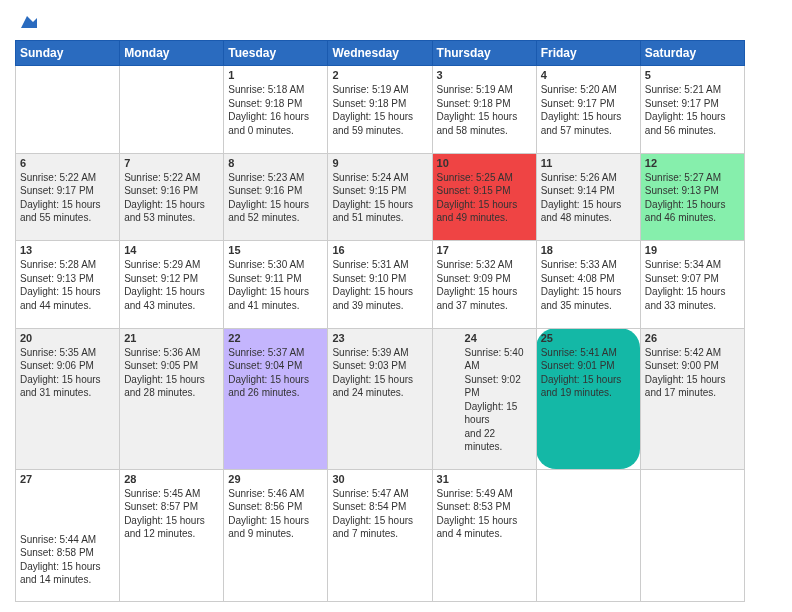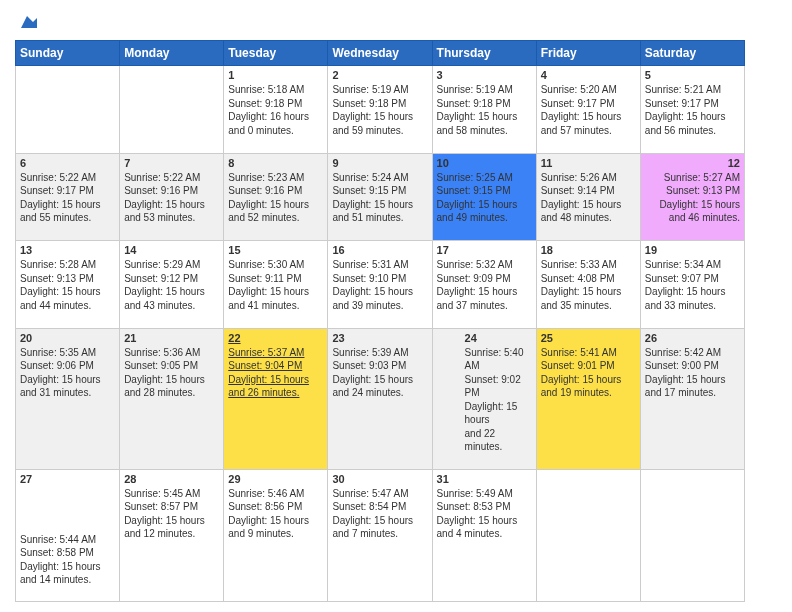--- a/index.html
+++ b/index.html
@@ -201,35 +201,35 @@
 Daylight: 15 hours
 and 52 minutes.</div>
           </td>
           <td style="background: rgb(240, 240, 240);">
             <span class="day-number">9</span>
             <div class="cell-info" style="white-space: pre-line;">Sunrise: 5:24 AM
 Sunset: 9:15 PM
 Daylight: 15 hours
 and 51 minutes.</div>
           </td>
-          <td style="background: #3b82f6;">
+          <td style="background: #ef4444;">
             <span class="day-number">10</span>
             <div class="cell-info" style="white-space: pre-line;">Sunrise: 5:25 AM
 Sunset: 9:15 PM
 Daylight: 15 hours
 and 49 minutes.</div>
           </td>
           <td style="background: rgb(240, 240, 240);">
             <span class="day-number">11</span>
             <div class="cell-info" style="white-space: pre-line;">Sunrise: 5:26 AM
 Sunset: 9:14 PM
 Daylight: 15 hours
 and 48 minutes.</div>
           </td>
-          <td style="background: #f0abfc; text-align: right;">
+          <td style="background: #86efac;">
             <span class="day-number">12</span>
             <div class="cell-info" style="white-space: pre-line;">Sunrise: 5:27 AM
 Sunset: 9:13 PM
 Daylight: 15 hours
 and 46 minutes.</div>
           </td>
         </tr>
         <tr>
           <td>
             <span class="day-number">13</span>
@@ -289,42 +289,42 @@
 Daylight: 15 hours
 and 31 minutes.</div>
           </td>
           <td style="background: rgb(240, 240, 240);">
             <span class="day-number">21</span>
             <div class="cell-info" style="white-space: pre-line;">Sunrise: 5:36 AM
 Sunset: 9:05 PM
 Daylight: 15 hours
 and 28 minutes.</div>
           </td>
-          <td style="background: #fde047; text-decoration: underline;">
+          <td style="background: #c4b5fd;">
             <span class="day-number">22</span>
             <div class="cell-info" style="white-space: pre-line;">Sunrise: 5:37 AM
 Sunset: 9:04 PM
 Daylight: 15 hours
 and 26 minutes.</div>
           </td>
           <td style="background: rgb(240, 240, 240);">
             <span class="day-number">23</span>
             <div class="cell-info" style="white-space: pre-line;">Sunrise: 5:39 AM
 Sunset: 9:03 PM
 Daylight: 15 hours
 and 24 minutes.</div>
           </td>
           <td style="background: rgb(240, 240, 240); padding-left: 32px;">
             <span class="day-number">24</span>
             <div class="cell-info" style="white-space: pre-line;">Sunrise: 5:40 AM
 Sunset: 9:02 PM
 Daylight: 15 hours
 and 22 minutes.</div>
           </td>
-          <td style="background: #fde047;">
+          <td style="background: #14b8a6; border-radius: 20px;">
             <span class="day-number">25</span>
             <div class="cell-info" style="white-space: pre-line;">Sunrise: 5:41 AM
 Sunset: 9:01 PM
 Daylight: 15 hours
 and 19 minutes.</div>
           </td>
           <td style="background: rgb(240, 240, 240);">
             <span class="day-number">26</span>
             <div class="cell-info" style="white-space: pre-line;">Sunrise: 5:42 AM
 Sunset: 9:00 PM

